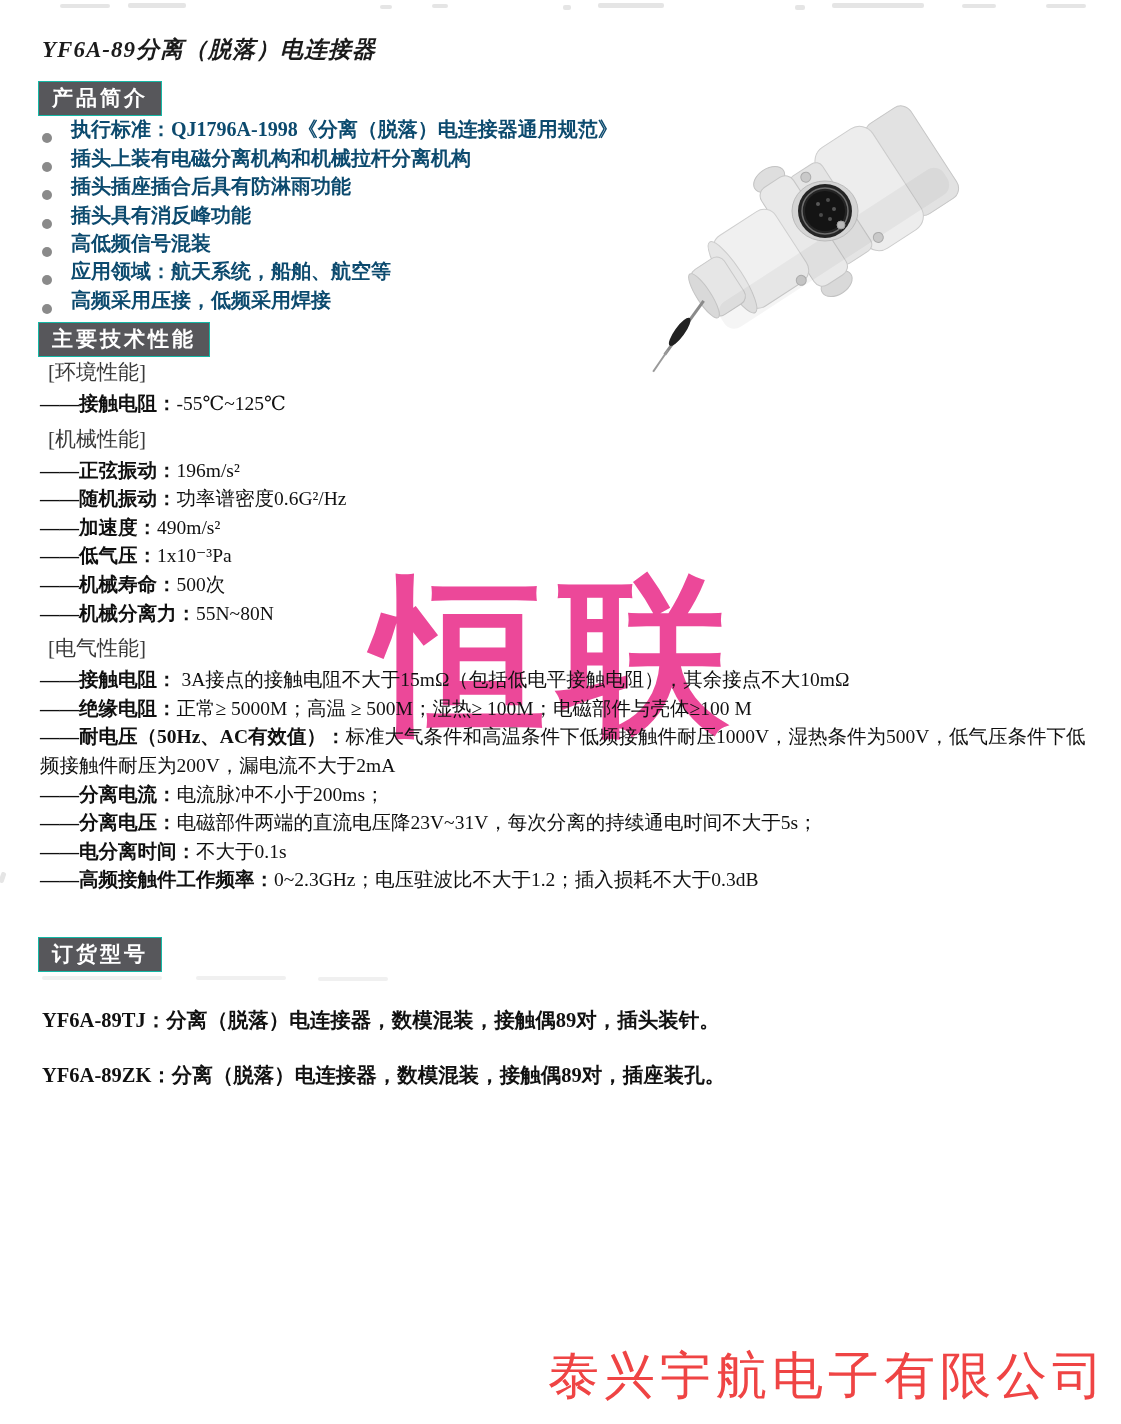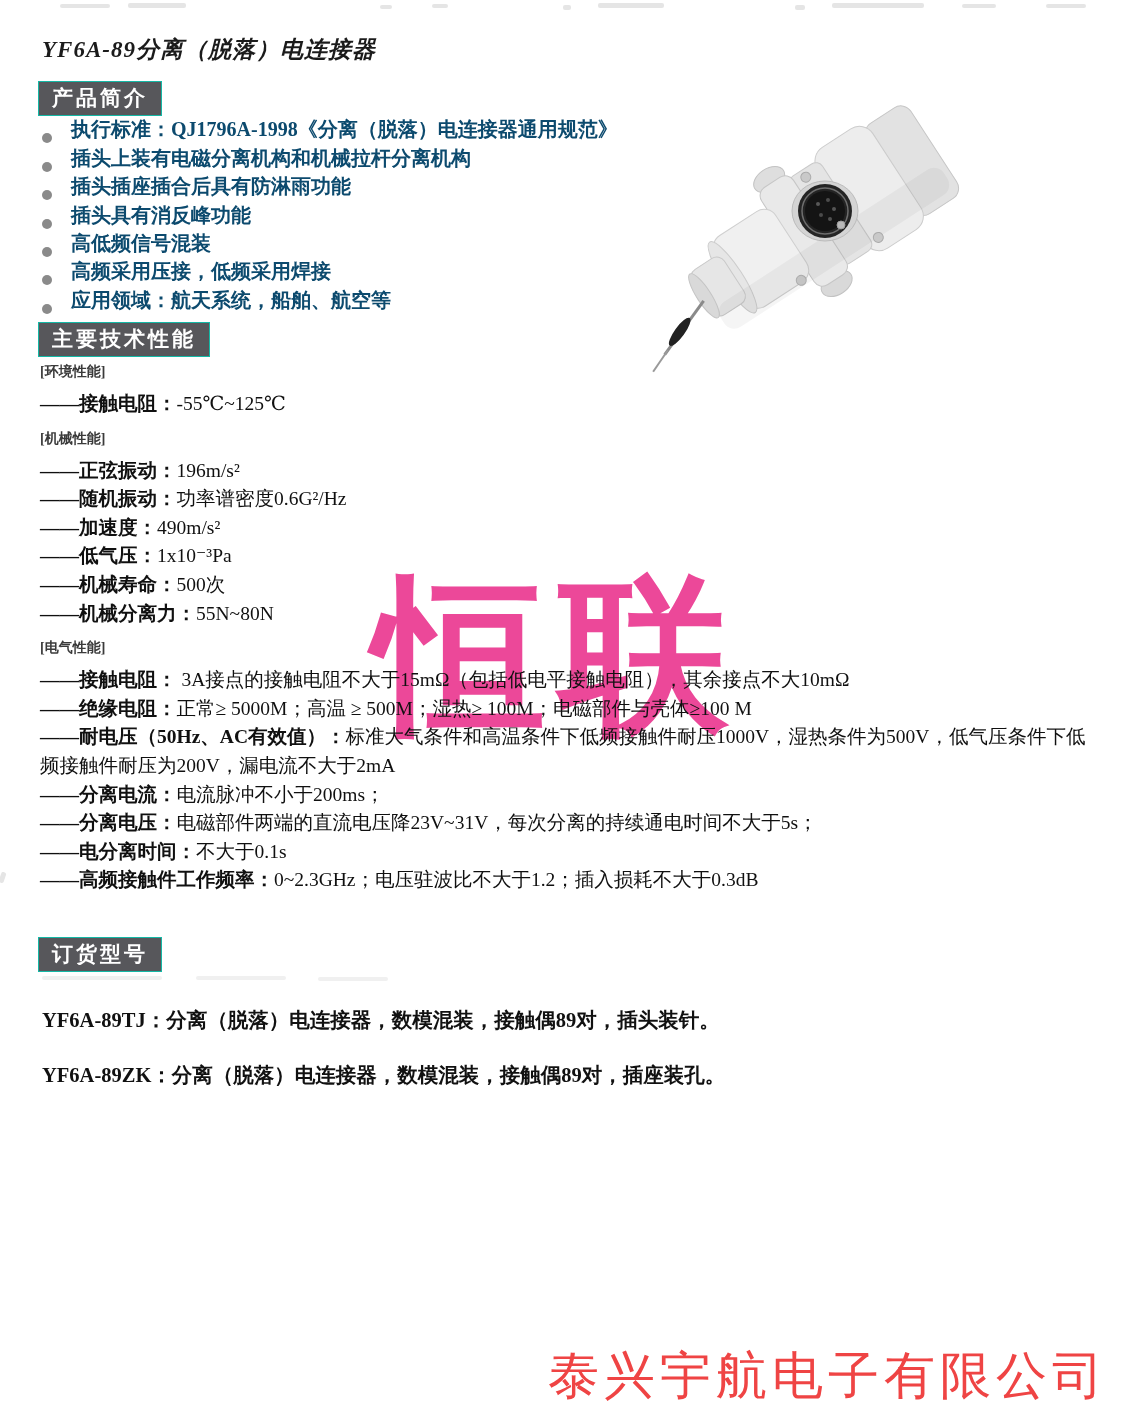--- a/index.html
+++ b/index.html
@@ -21,22 +21,22 @@
   
   .bullets{position:absolute;left:42px;top:115px;width:640px;list-style:none;
            margin:0;padding:0;z-index:3;}
   .bullets li{display:flex;align-items:flex-end;height:28.4px;font-size:20px;
               font-weight:600;color:#0c4a6e;}
   .dot{width:10px;height:10px;border-radius:50%;background:#8a8a8a;
        margin-right:19px;flex-shrink:0;}
 
   
   .tech{position:absolute;left:40px;top:352px;width:1056px;z-index:3;}
-  .grp-label{font-size:14px;color:#3a3a3a;font-weight:700;line-height:32px;
-             margin:4px 0 2px;}
+  .grp-label{font-size:21px;color:#3a3a3a;font-weight:400;line-height:32px;
+             margin:4px 8px 2px;}
   .t-item{font-size:19.5px;line-height:28.6px;color:#101010;font-weight:500;}
   .t-item b{font-weight:700;}
 
   
   .models{position:absolute;left:42px;top:980px;z-index:3;}
   .model{font-size:20.5px;line-height:30px;font-weight:600;color:#111;margin-top:25px;}
 
   
   .wm-center{position:absolute;left:375px;top:570px;font-size:170px;line-height:1;
              font-weight:700;letter-spacing:14px;color:#ec4899;z-index:0;
@@ -126,25 +126,25 @@
     <li>
         <span class="dot"></span>
         <span>插头具有消反峰功能</span>
       </li>
     <li>
         <span class="dot"></span>
         <span>高低频信号混装</span>
       </li>
     <li>
         <span class="dot"></span>
-        <span>高频采用压接，低频采用焊接</span>
+        <span>应用领域：航天系统，船舶、航空等</span>
       </li>
     <li>
         <span class="dot"></span>
-        <span>应用领域：航天系统，船舶、航空等</span>
+        <span>高频采用压接，低频采用焊接</span>
       </li>
   </ul>
 
   <div class="sec-box" style="top:322px;">主要技术性能</div>
 
   <div class="tech">
     <div class="grp-label">[环境性能]</div>
     <div class="t-item"><b>——接触电阻：</b><span>-55℃~125℃</span></div>
 
     <div class="grp-label">[机械性能]</div>

